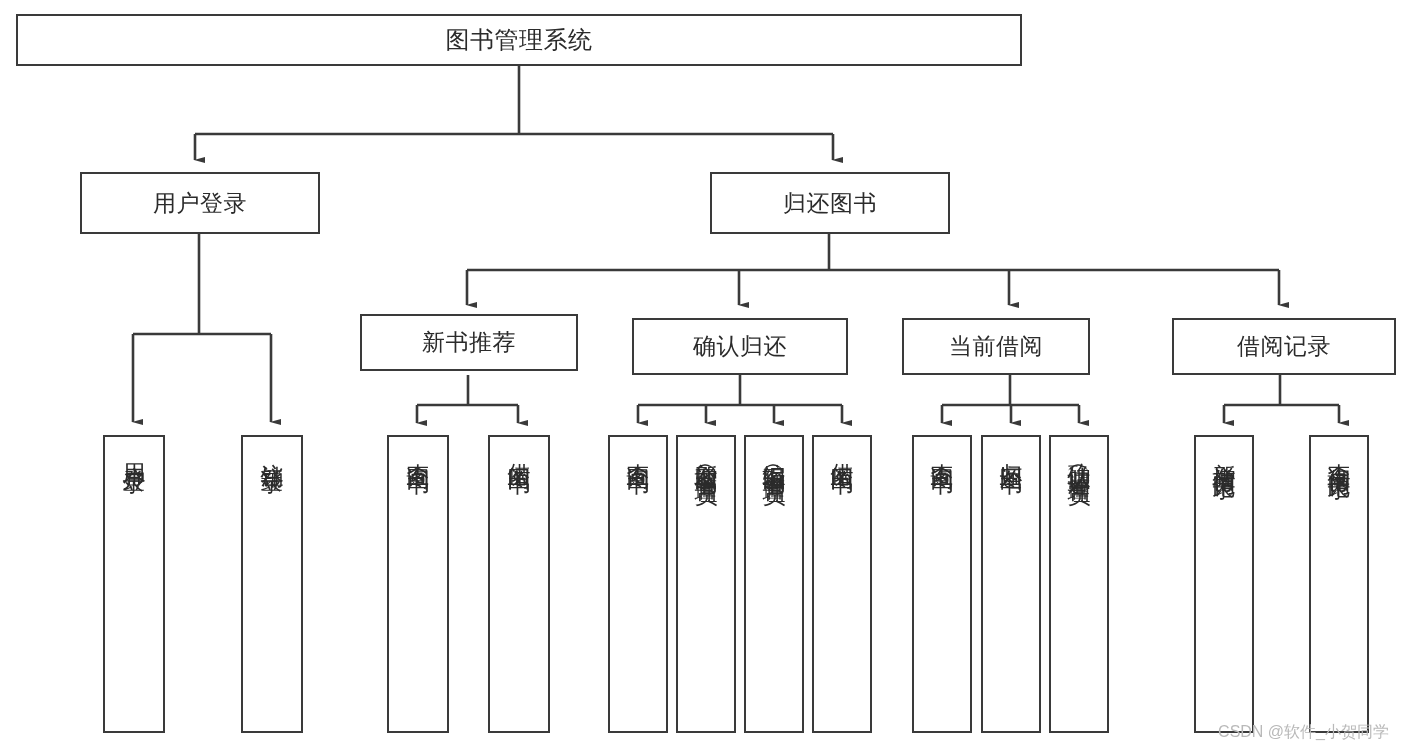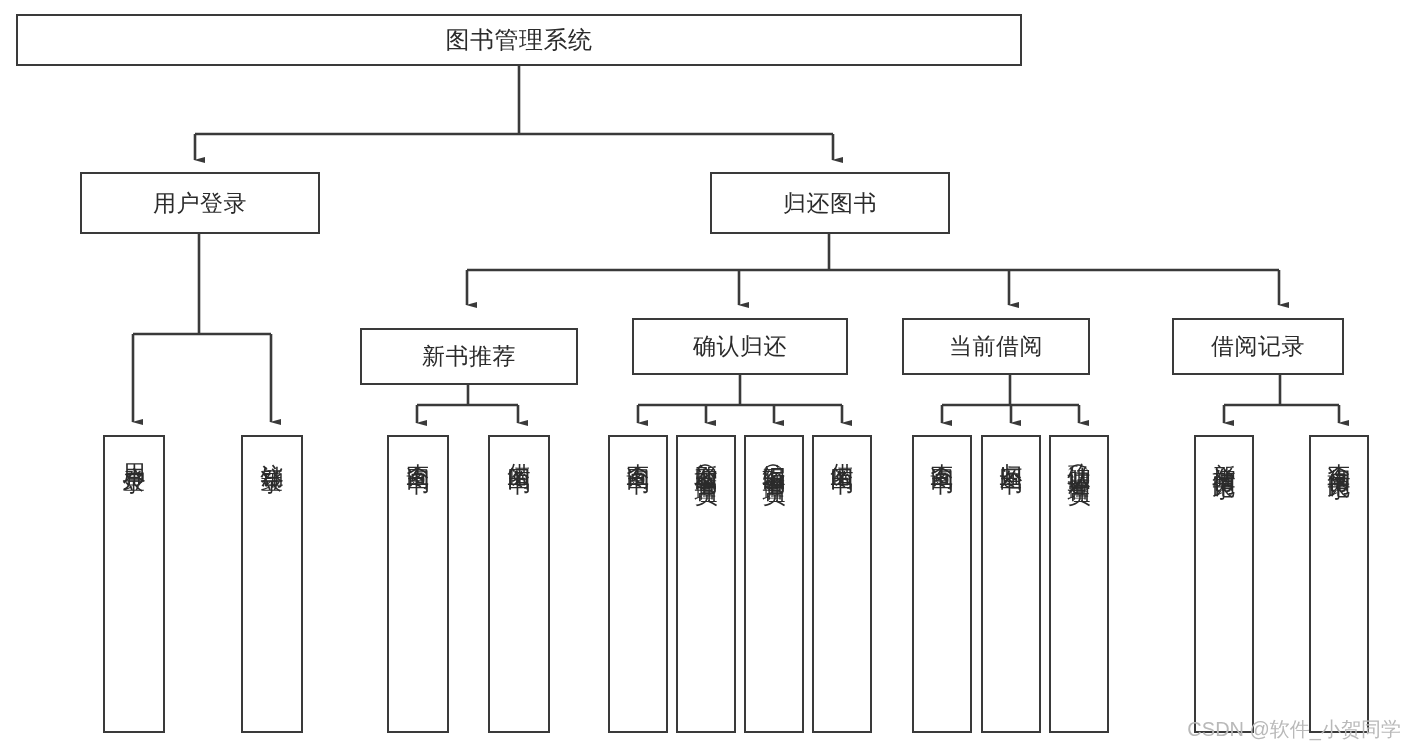--- a/index.html
+++ b/index.html
@@ -42,23 +42,23 @@
     writing-mode:vertical-rl;
     text-orientation:upright;
     font-size:23px;
     letter-spacing:3px;
     line-height:1;
     white-space:nowrap;
   }
   svg.links{position:absolute;left:0;top:0;width:1405px;height:747px;z-index:1;}
   .watermark{
     position:absolute;
-    right:4px;
+    right:16px;
     bottom:4px;
-    font-size:20px;
+    font-size:16px;
     color:#b9b9b9;
     z-index:5;
     white-space:nowrap;
   }
 </style>
 </head>
 <body>
 
 <div id="diagram">
 
@@ -116,30 +116,30 @@
     <span class="node-label">图书管理系统</span>
   </div>
 
   <div class="node horiz" style="left:80px;top:172px;width:240px;height:62px;">
     <span class="node-label">用户登录</span>
   </div>
   <div class="node horiz" style="left:710px;top:172px;width:240px;height:62px;">
     <span class="node-label">归还图书</span>
   </div>
 
-  <div class="node horiz" style="left:360px;top:328px;width:218px;height:57px;">
+  <div class="node horiz" style="left:360px;top:314px;width:218px;height:57px;">
     <span class="node-label">新书推荐</span>
   </div>
   <div class="node horiz" style="left:632px;top:318px;width:216px;height:57px;">
     <span class="node-label">确认归还</span>
   </div>
   <div class="node horiz" style="left:902px;top:318px;width:188px;height:57px;">
     <span class="node-label">当前借阅</span>
   </div>
-  <div class="node horiz" style="left:1172px;top:318px;width:172px;height:57px;">
+  <div class="node horiz" style="left:1172px;top:318px;width:224px;height:57px;">
     <span class="node-label">借阅记录</span>
   </div>
 
   <div class="node leaf" style="left:103px;top:435px;width:62px;height:298px;">
     <span class="node-label">用户登录</span>
   </div>
   <div class="node leaf" style="left:241px;top:435px;width:62px;height:298px;">
     <span class="node-label">注销登录</span>
   </div>
 

